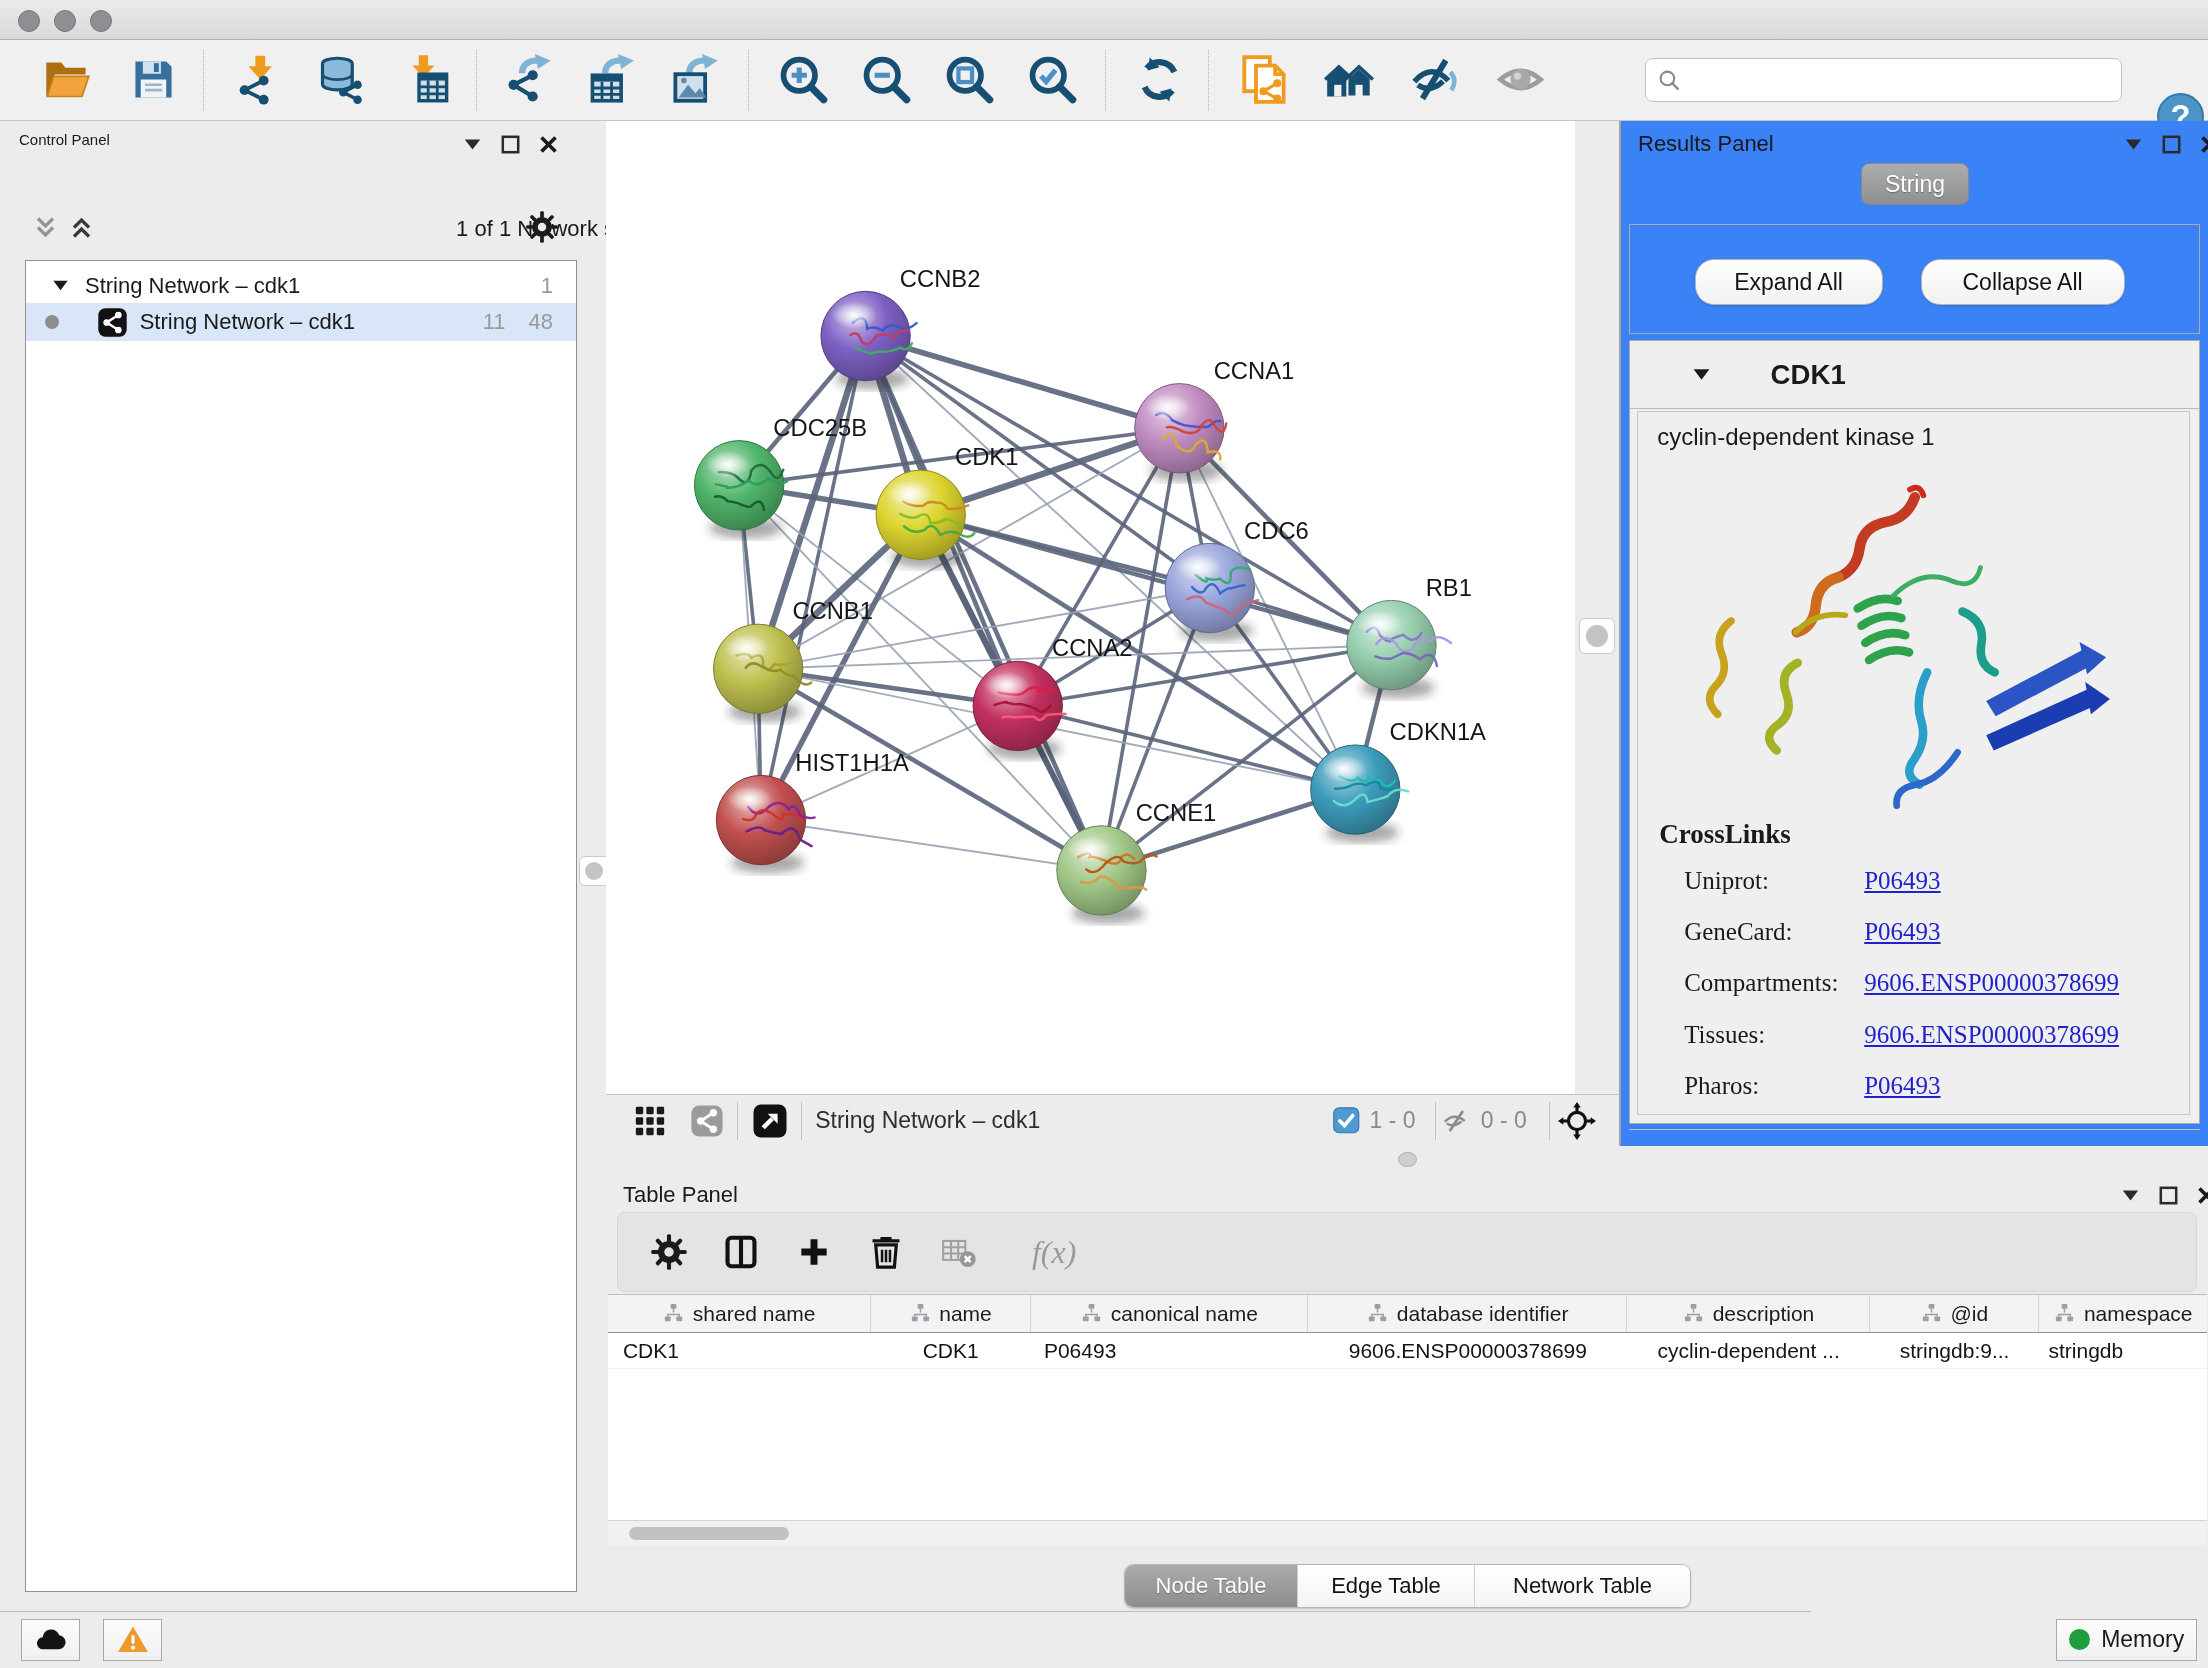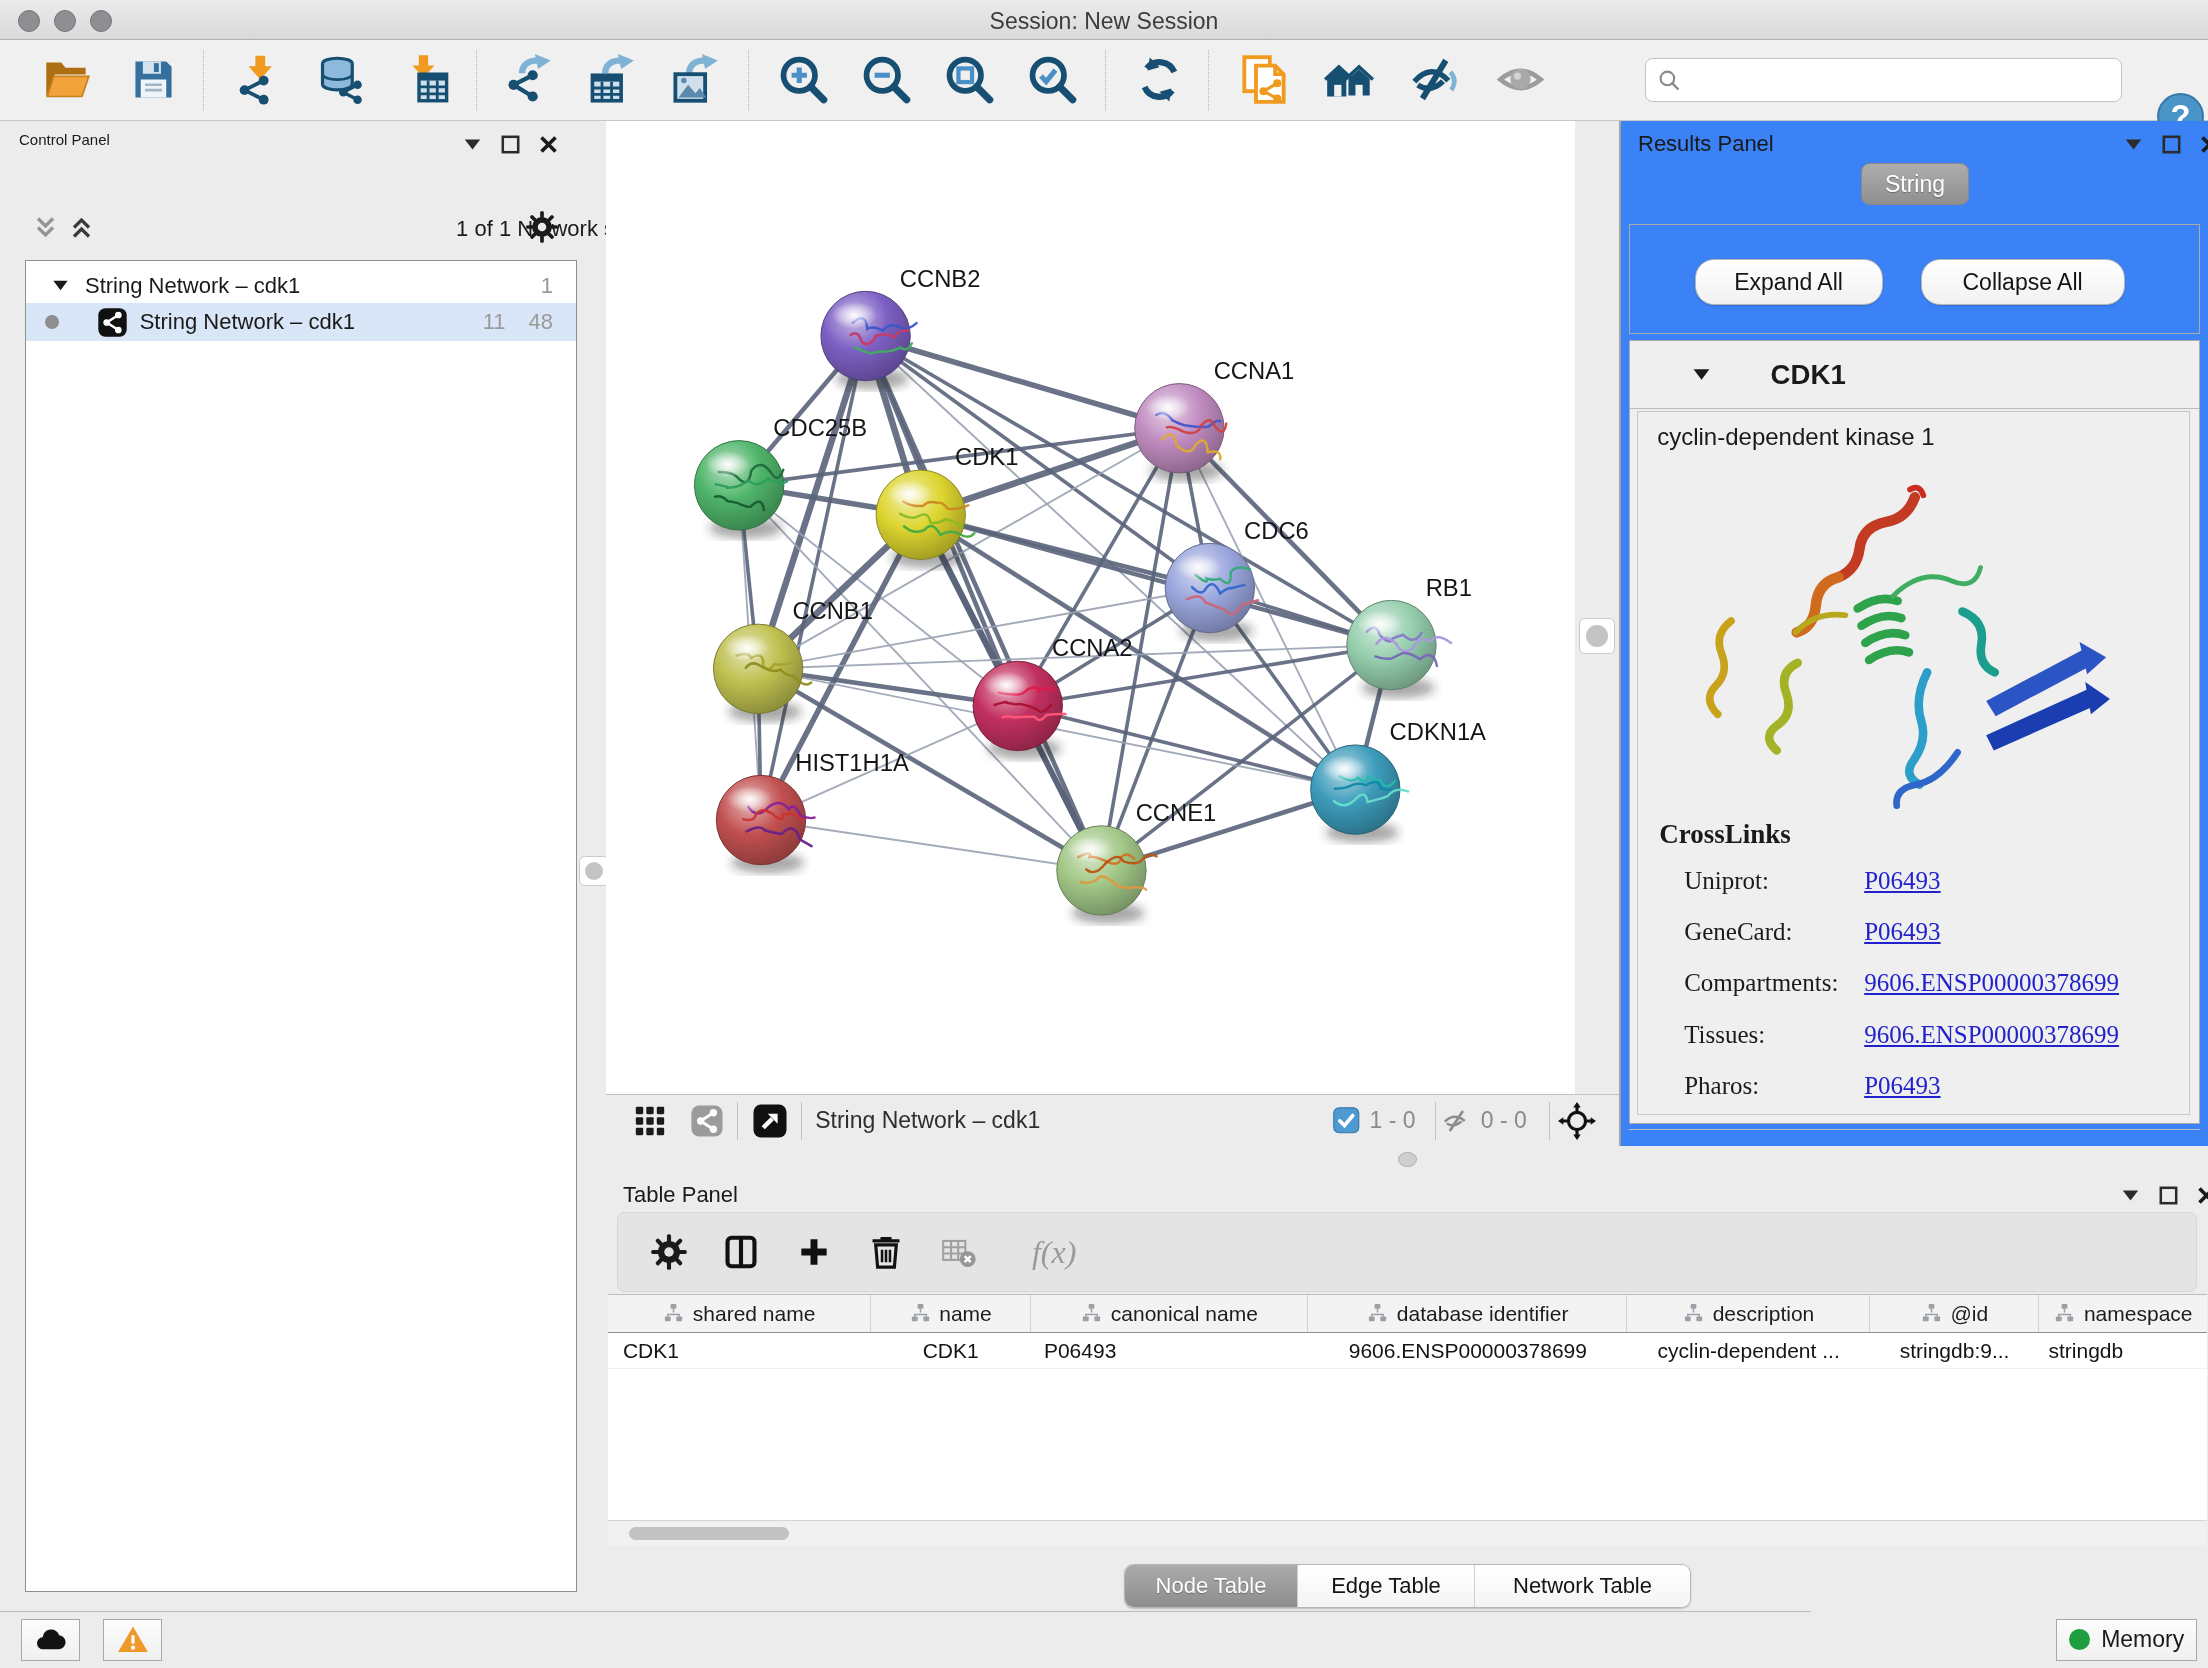--- a/index.html
+++ b/index.html
@@ -101,21 +101,20 @@
 </style>
 </head>
 <body>
 
 <div id="app">
 
   <div id="titlebar" class="abs">
     <span class="tlight" style="left:18px"></span>
     <span class="tlight" style="left:54px"></span>
     <span class="tlight" style="left:90px"></span>
-    <div id="win-title">Session: New Session</div>
   </div>
 
   <div id="toolbar" class="abs">
     <div class="ib" style="left:39px">
       <svg viewBox="0 0 24 24">
         <path d="M2.5 4h7l2 2.5H21v3.2H6.5L4.8 20H2.5z" fill="#ad6f12"></path>
         <path d="M6 10.5h16.5l-3.2 9.5H3z" fill="#f2a33c" stroke="#c9821a" stroke-width="0.8"></path>
       </svg>
     </div>
     <div class="ib" style="left:126px">

